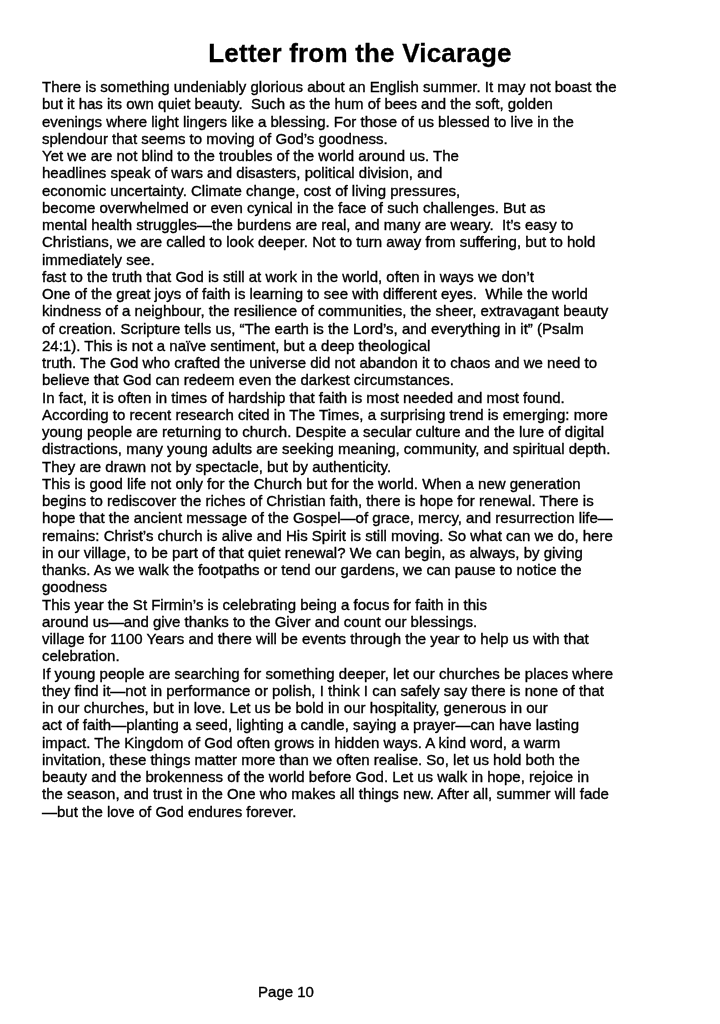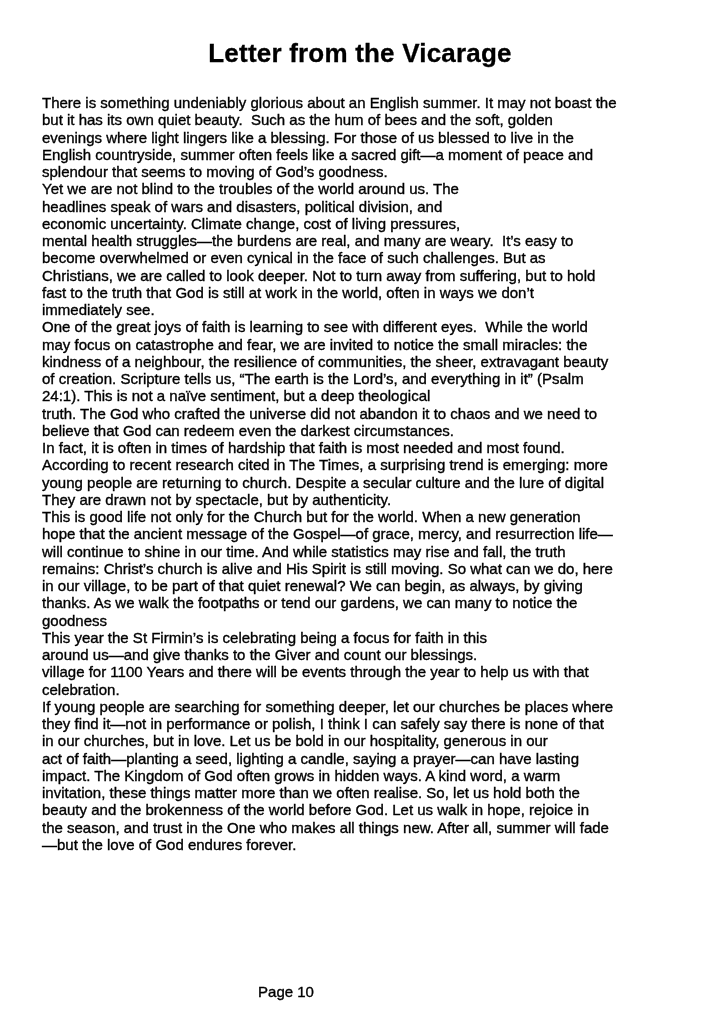--- a/index.html
+++ b/index.html
@@ -23,21 +23,21 @@
     width: 720px;
     margin: 0;
     text-align: center;
     font-size: 26px;
     font-weight: bold;
     letter-spacing: 0.2px;
     -webkit-text-stroke: 0.3px #000;
   }
   .letter-body {
     position: absolute;
-    top: 94px;
+    top: 78px;
     left: 42px;
     width: 640px;
     font-size: 15px;
     line-height: 17.25px;
     -webkit-text-stroke: 0.35px #000;
   }
   .line {
     white-space: pre;
     height: 17.25px;
   }
@@ -54,47 +54,46 @@
 </head>
 <body>
 
 <div class="page">
   <h1 class="title">Letter from the Vicarage</h1>
 
   <div class="letter-body">
       <div class="line">There is something undeniably glorious about an English summer. It may not boast the</div>
       <div class="line">but it has its own quiet beauty.  Such as the hum of bees and the soft, golden</div>
       <div class="line">evenings where light lingers like a blessing. For those of us blessed to live in the</div>
-      <div class="line">English countryside, summer often feels like a sacred gift—a moment of peace and</div>
       <div class="line">splendour that seems to moving of God’s goodness.</div>
       <div class="line">Yet we are not blind to the troubles of the world around us. The</div>
       <div class="line">headlines speak of wars and disasters, political division, and</div>
       <div class="line">economic uncertainty. Climate change, cost of living pressures,</div>
+      <div class="line">become overwhelmed or even cynical in the face of such challenges. But as</div>
       <div class="line">mental health struggles—the burdens are real, and many are weary.  It’s easy to</div>
-      <div class="line">become overwhelmed or even cynical in the face of such challenges. But as</div>
       <div class="line">Christians, we are called to look deeper. Not to turn away from suffering, but to hold</div>
+      <div class="line">immediately see.</div>
       <div class="line">fast to the truth that God is still at work in the world, often in ways we don’t</div>
-      <div class="line">immediately see.</div>
       <div class="line">One of the great joys of faith is learning to see with different eyes.  While the world</div>
-      <div class="line">may focus on catastrophe and fear, we are invited to notice the small miracles: the</div>
       <div class="line">kindness of a neighbour, the resilience of communities, the sheer, extravagant beauty</div>
       <div class="line">of creation. Scripture tells us, “The earth is the Lord’s, and everything in it” (Psalm</div>
       <div class="line">24:1). This is not a naïve sentiment, but a deep theological</div>
       <div class="line">truth. The God who crafted the universe did not abandon it to chaos and we need to</div>
       <div class="line">believe that God can redeem even the darkest circumstances.</div>
       <div class="line">In fact, it is often in times of hardship that faith is most needed and most found.</div>
       <div class="line">According to recent research cited in The Times, a surprising trend is emerging: more</div>
       <div class="line">young people are returning to church. Despite a secular culture and the lure of digital</div>
+      <div class="line">distractions, many young adults are seeking meaning, community, and spiritual depth.</div>
       <div class="line">They are drawn not by spectacle, but by authenticity.</div>
       <div class="line">This is good life not only for the Church but for the world. When a new generation</div>
+      <div class="line">begins to rediscover the riches of Christian faith, there is hope for renewal. There is</div>
       <div class="line">hope that the ancient message of the Gospel—of grace, mercy, and resurrection life—</div>
-      <div class="line">will continue to shine in our time. And while statistics may rise and fall, the truth</div>
       <div class="line">remains: Christ’s church is alive and His Spirit is still moving. So what can we do, here</div>
       <div class="line">in our village, to be part of that quiet renewal? We can begin, as always, by giving</div>
-      <div class="line">thanks. As we walk the footpaths or tend our gardens, we can many to notice the</div>
+      <div class="line">thanks. As we walk the footpaths or tend our gardens, we can pause to notice the</div>
       <div class="line">goodness</div>
       <div class="line">This year the St Firmin’s is celebrating being a focus for faith in this</div>
       <div class="line">around us—and give thanks to the Giver and count our blessings.</div>
       <div class="line">village for 1100 Years and there will be events through the year to help us with that</div>
       <div class="line">celebration.</div>
       <div class="line">If young people are searching for something deeper, let our churches be places where</div>
       <div class="line">they find it—not in performance or polish, I think I can safely say there is none of that</div>
       <div class="line">in our churches, but in love. Let us be bold in our hospitality, generous in our</div>
       <div class="line">act of faith—planting a seed, lighting a candle, saying a prayer—can have lasting</div>
       <div class="line">impact. The Kingdom of God often grows in hidden ways. A kind word, a warm</div>

